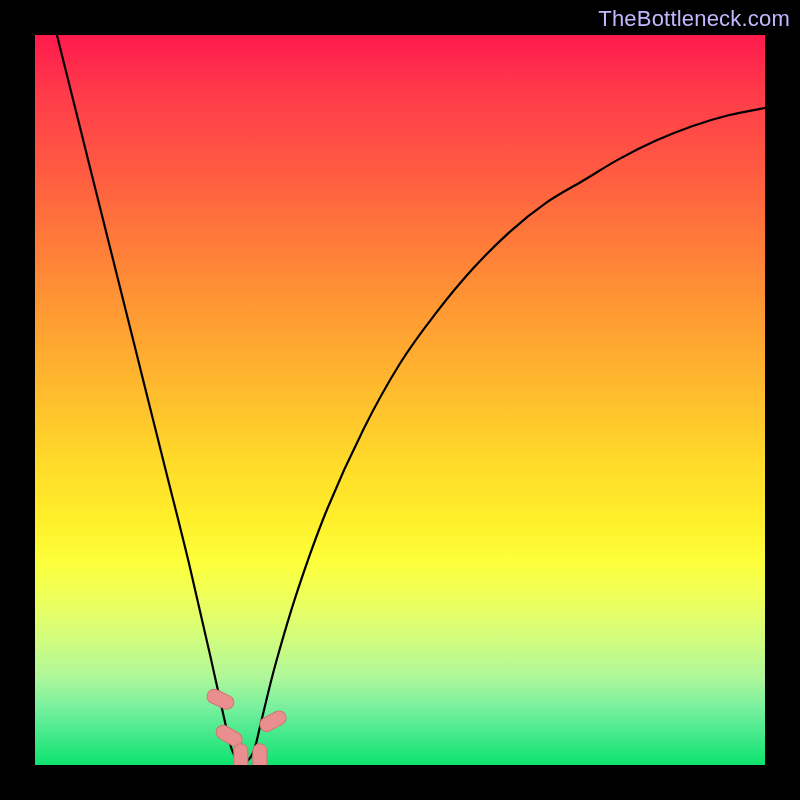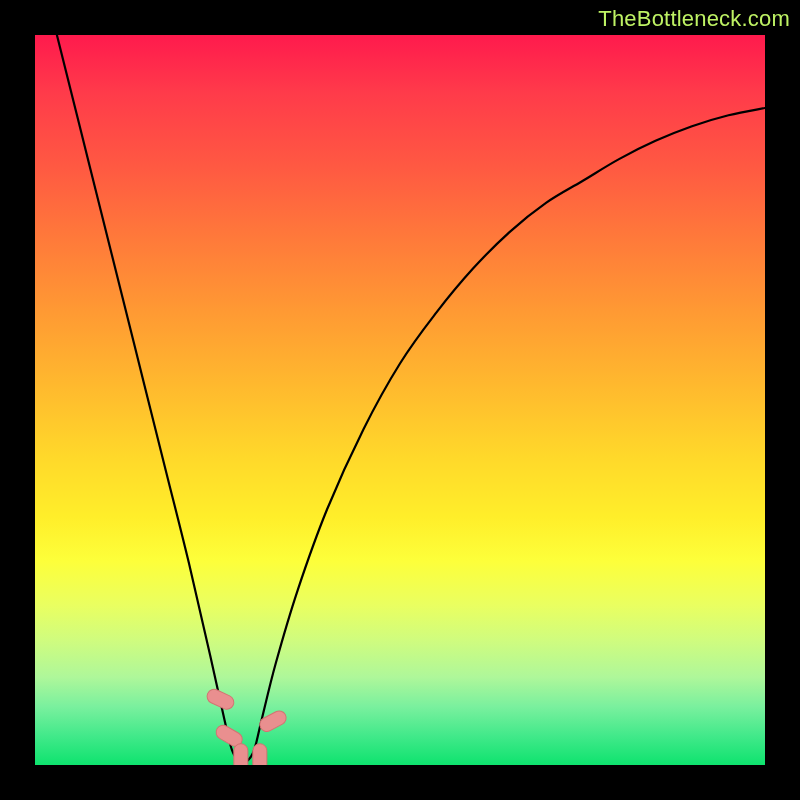--- a/index.html
+++ b/index.html
@@ -41,21 +41,21 @@
       #aef79a 88%,
       #7af09e 92%,
       #42e98a 96%,
       #0ee36e 100%
     );
   }
   .watermark {
     position: absolute;
     top: 6px;
     right: 10px;
-    color: #bef264;
+    color: #c4b5fd;
     font-size: 22px;
     font-weight: 500;
     letter-spacing: 0.2px;
   }
   svg.curve {
     position: absolute;
     left: 0;
     top: 0;
     width: 730px;
     height: 730px;

